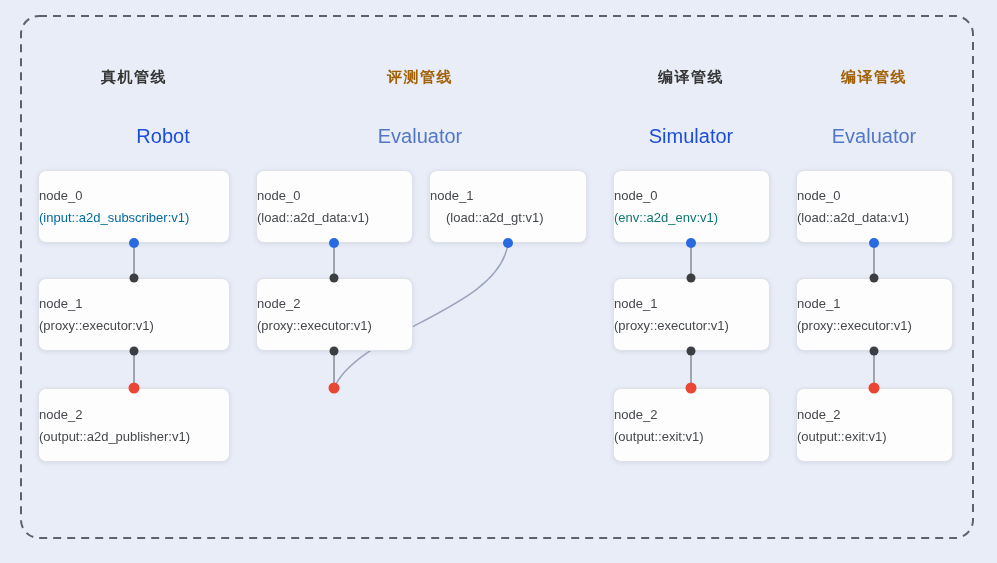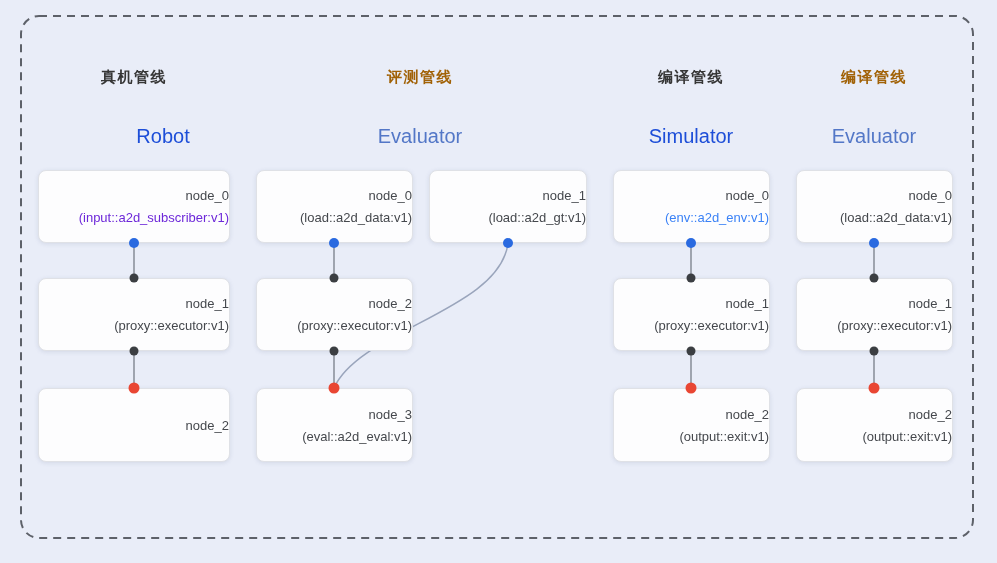--- a/index.html
+++ b/index.html
@@ -39,21 +39,21 @@
   }
   .node {
     position: absolute;
     box-sizing: border-box;
     border-radius: 8px;
     border: 1px solid #dfe1e6;
     background: #fdfdfe;
     box-shadow: 0 1px 4px rgba(96,108,140,0.16);
     display: flex;
     flex-direction: column;
-    align-items: flex-end;
+    align-items: flex-start;
     justify-content: center;
     gap: 5px;
   }
   .node .node-name,
   .node .node-type {
     font-size: 13px;
     line-height: 17px;
     white-space: nowrap;
   }
 </style>
@@ -79,48 +79,45 @@
       <div class="title-zh" style="left: 420px; top: 66px; color: #a16207;">评测管线</div>
       <div class="title-en" style="left: 420px; top: 124px; color: rgb(83, 119, 199);">Evaluator</div>
       <div class="title-zh" style="left: 691px; top: 66px; color: rgb(54, 54, 54);">编译管线</div>
       <div class="title-en" style="left: 691px; top: 124px; color: #1d4ed8;">Simulator</div>
       <div class="title-zh" style="left: 874px; top: 66px; color: #a16207;">编译管线</div>
       <div class="title-en" style="left: 874px; top: 124px; color: rgb(83, 119, 199);">Evaluator</div>
     </div>
   <div id="nodes-layer" class="layer">
       <div class="node" style="left: 38px; top: 170px; width: 192px; height: 73px; background: rgb(253, 253, 254); border-color: rgb(223, 225, 230);">
         <div class="node-name" style="color: rgb(69, 72, 77);">node_0</div>
-        <div class="node-type" style="color: #6d28d9;">(input::a2d_subscriber:v1)</div>
+        <div class="node-type" style="color: #0369a1;">(input::a2d_subscriber:v1)</div>
       </div>
       <div class="node" style="left: 38px; top: 278px; width: 192px; height: 73px; background: rgb(253, 253, 254); border-color: rgb(223, 225, 230);">
         <div class="node-name" style="color: rgb(69, 72, 77);">node_1</div>
         <div class="node-type" style="color: rgb(69, 72, 77);">(proxy::executor:v1)</div>
       </div>
       <div class="node" style="left: 38px; top: 388px; width: 192px; height: 74px; background: rgb(253, 253, 254); border-color: rgb(223, 225, 230);">
         <div class="node-name" style="color: rgb(69, 72, 77);">node_2</div>
+        <div class="node-type" style="color: rgb(69, 72, 77);">(output::a2d_publisher:v1)</div>
       </div>
       <div class="node" style="left: 256px; top: 170px; width: 157px; height: 73px; background: rgb(253, 253, 254); border-color: rgb(223, 225, 230);">
         <div class="node-name" style="color: rgb(69, 72, 77);">node_0</div>
         <div class="node-type" style="color: rgb(69, 72, 77);">(load::a2d_data:v1)</div>
       </div>
       <div class="node" style="left: 429px; top: 170px; width: 158px; height: 73px; background: rgb(253, 253, 254); border-color: rgb(223, 225, 230);">
         <div class="node-name" style="color: rgb(69, 72, 77);">node_1</div>
         <div class="node-type" style="color: rgb(69, 72, 77); margin-left: 16px;">(load::a2d_gt:v1)</div>
       </div>
       <div class="node" style="left: 256px; top: 278px; width: 157px; height: 73px; background: rgb(253, 253, 254); border-color: rgb(223, 225, 230);">
         <div class="node-name" style="color: rgb(69, 72, 77);">node_2</div>
         <div class="node-type" style="color: rgb(69, 72, 77);">(proxy::executor:v1)</div>
       </div>
-      <div class="node" style="left: 256px; top: 388px; width: 157px; height: 74px; background: rgb(253, 253, 254); border-color: rgb(223, 225, 230);">
-        <div class="node-name" style="color: rgb(69, 72, 77);">node_3</div>
-        <div class="node-type" style="color: rgb(69, 72, 77);">(eval::a2d_eval:v1)</div>
-      </div>
       <div class="node" style="left: 613px; top: 170px; width: 157px; height: 73px; background: rgb(253, 253, 254); border-color: rgb(223, 225, 230);">
         <div class="node-name" style="color: rgb(69, 72, 77);">node_0</div>
-        <div class="node-type" style="color: #3b82f6;">(env::a2d_env:v1)</div>
+        <div class="node-type" style="color: #0f766e;">(env::a2d_env:v1)</div>
       </div>
       <div class="node" style="left: 613px; top: 278px; width: 157px; height: 73px; background: rgb(253, 253, 254); border-color: rgb(223, 225, 230);">
         <div class="node-name" style="color: rgb(69, 72, 77);">node_1</div>
         <div class="node-type" style="color: rgb(69, 72, 77);">(proxy::executor:v1)</div>
       </div>
       <div class="node" style="left: 613px; top: 388px; width: 157px; height: 74px; background: rgb(253, 253, 254); border-color: rgb(223, 225, 230);">
         <div class="node-name" style="color: rgb(69, 72, 77);">node_2</div>
         <div class="node-type" style="color: rgb(69, 72, 77);">(output::exit:v1)</div>
       </div>
       <div class="node" style="left: 796px; top: 170px; width: 157px; height: 73px; background: rgb(253, 253, 254); border-color: rgb(223, 225, 230);">

